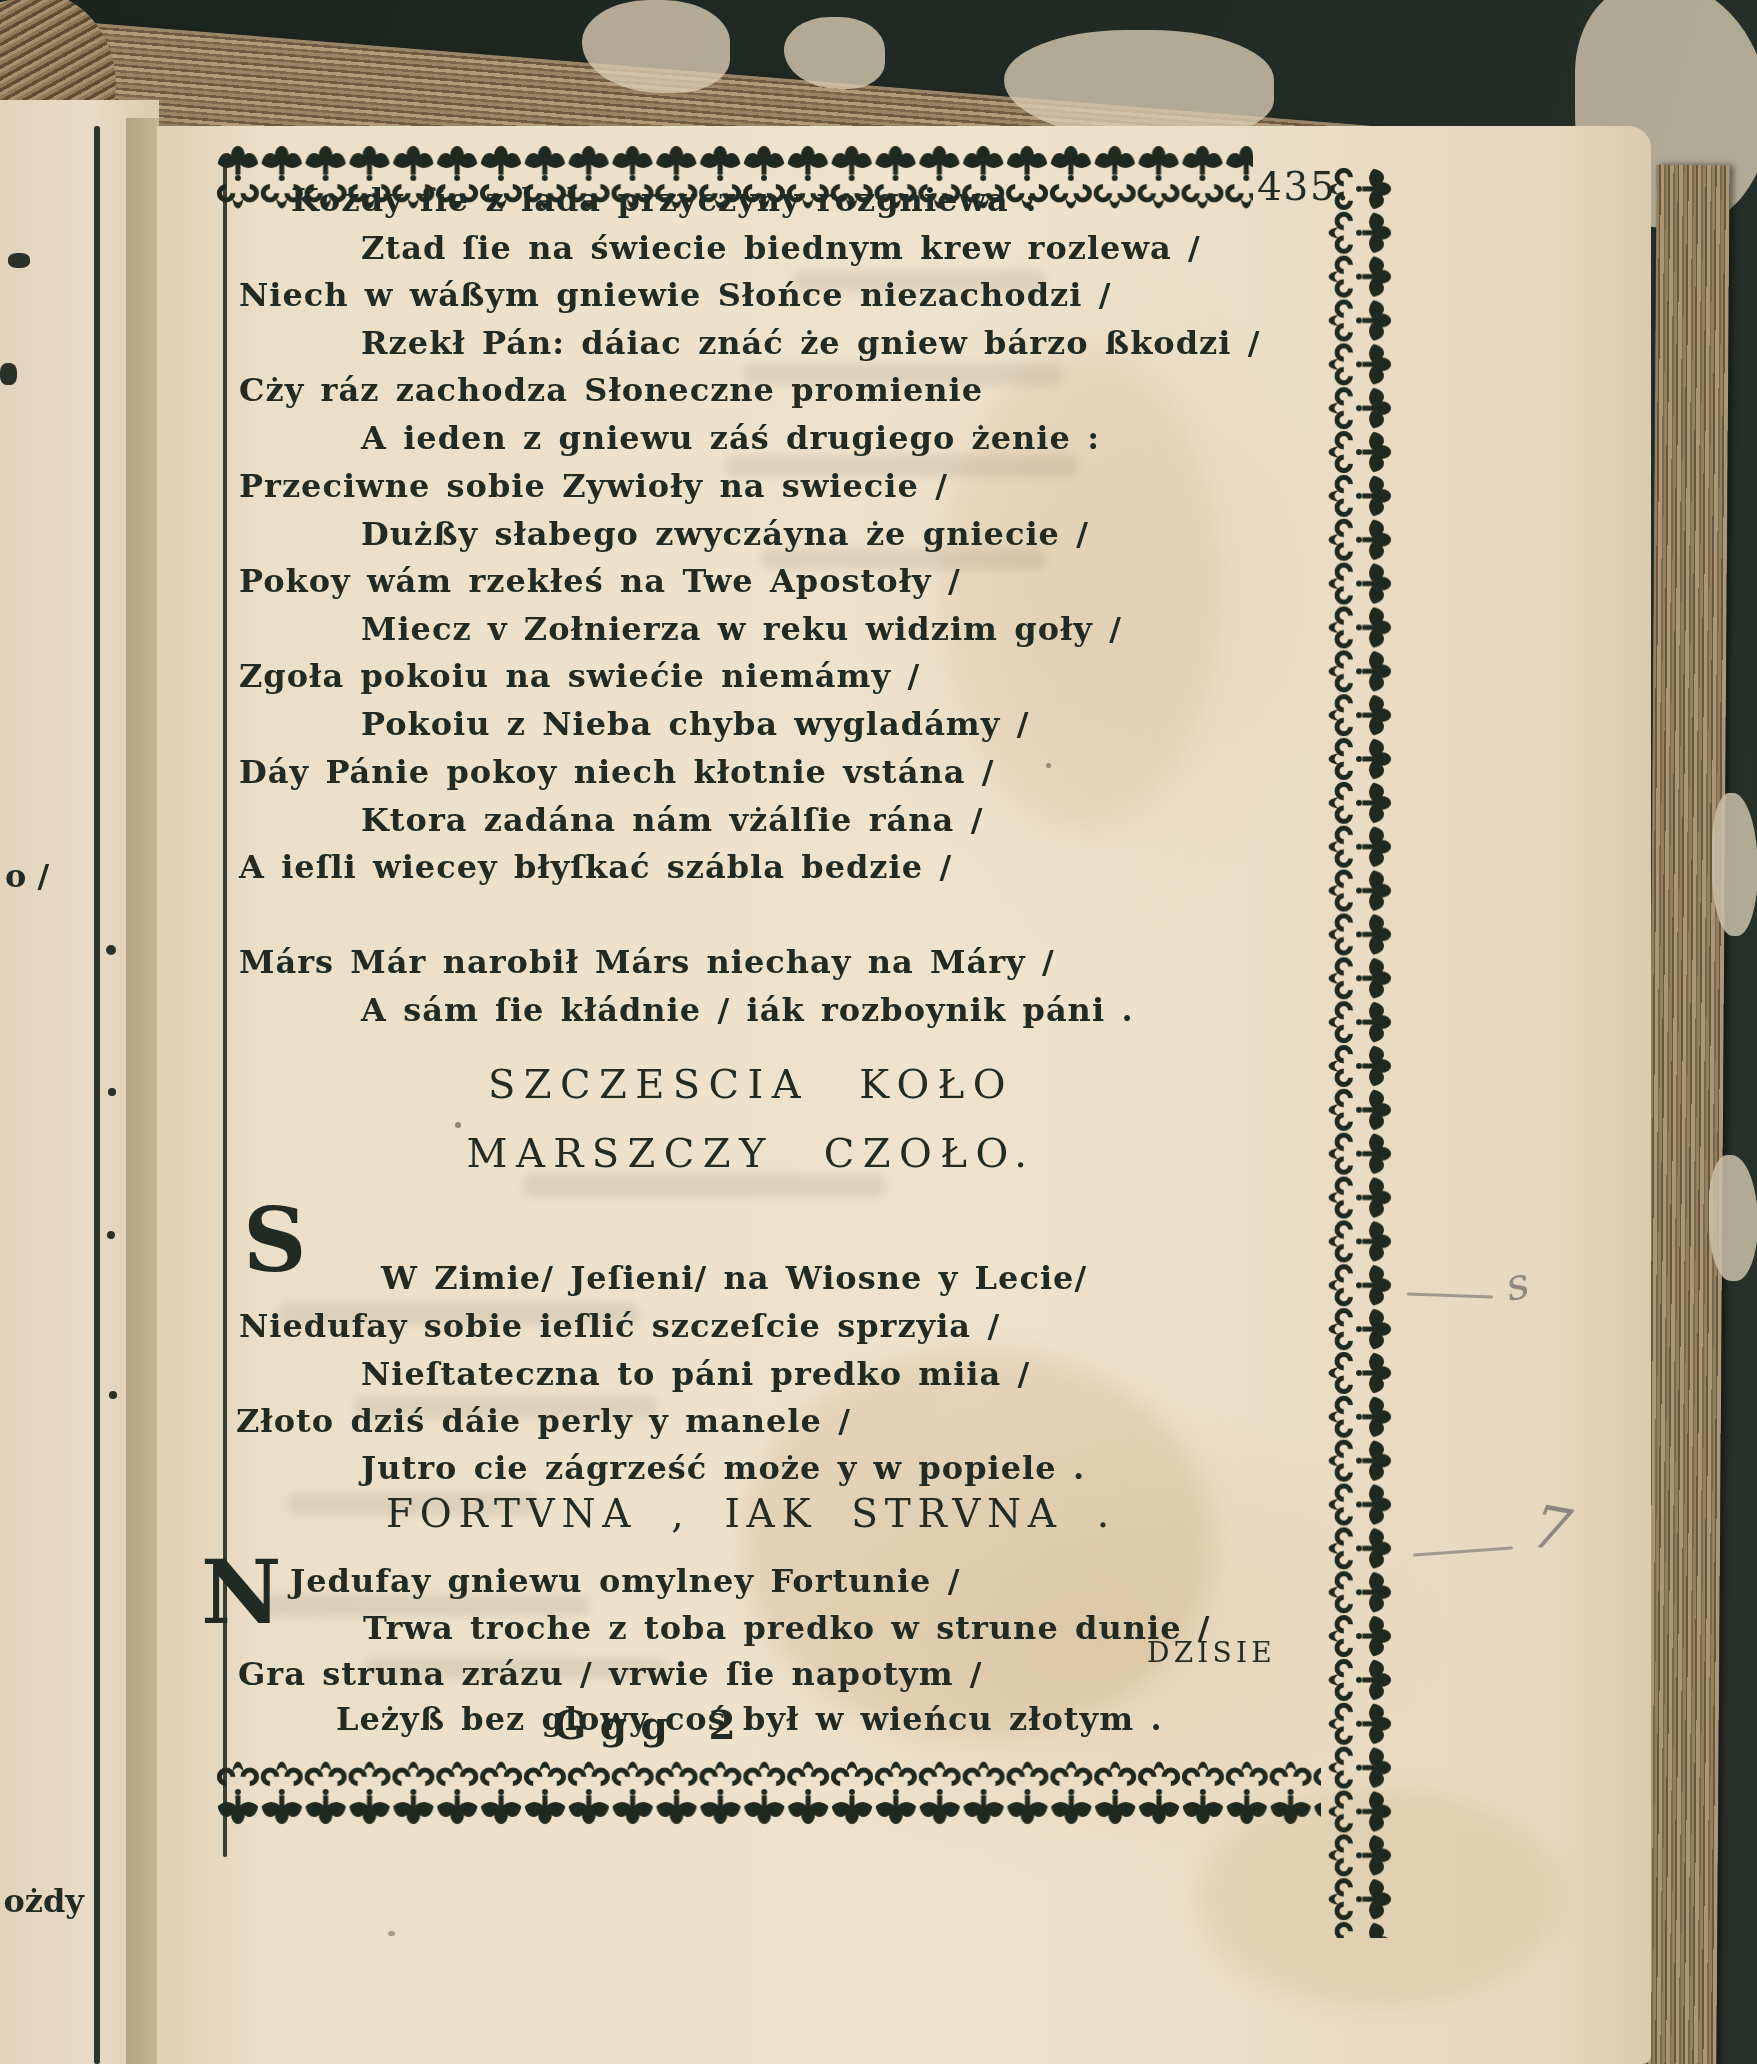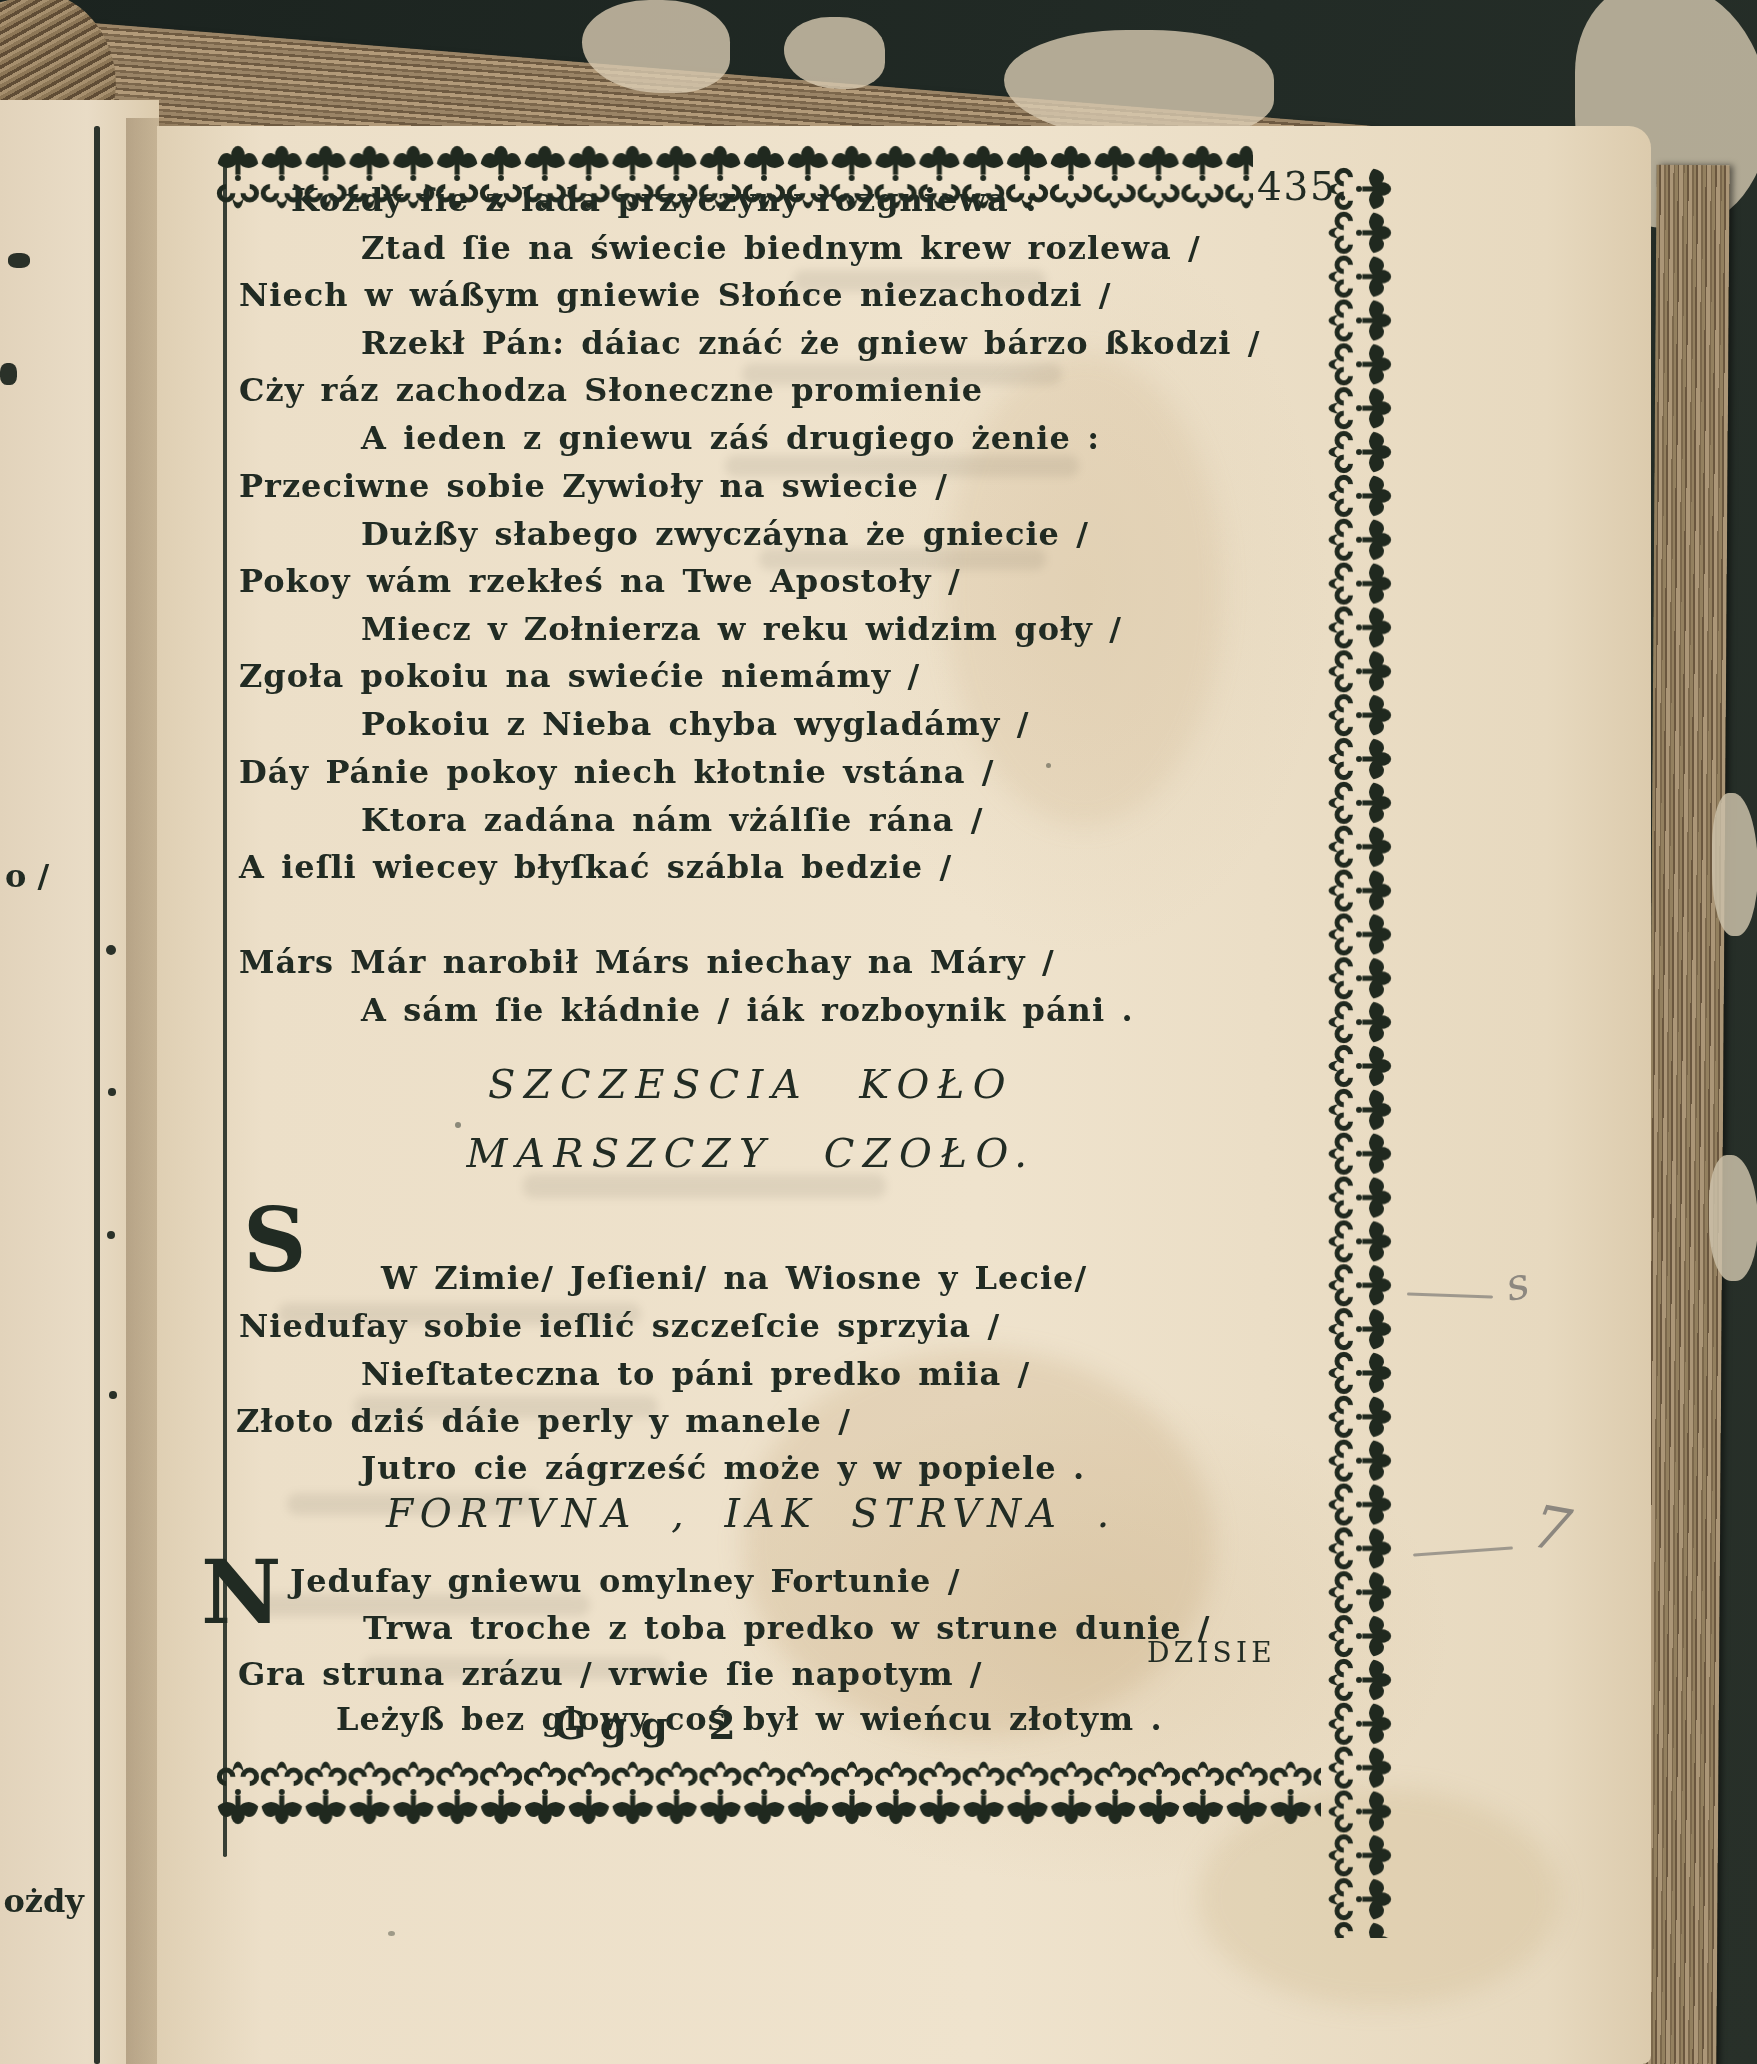--- a/index.html
+++ b/index.html
@@ -29,21 +29,21 @@
       radial-gradient(ellipse 354px 523px at 62% 24%,rgba(200,175,132,.16),rgba(200,175,132,0) 70%),
       linear-gradient(90deg,#dfcfb3 0%,#ecdfc8 7%,#efe3cd 55%,#e7d9bf 93%,#dccbad 100%);
     border-radius:0 22px 8.4px 0;}
   .text-rule{left:223px;top:157px;width:4.2px;height:1700px;background:#1f2921;opacity:.88;border-radius:1.7px;}
   
   .bl{font-family:"DejaVu Serif",serif;font-weight:700;color:#212b23;text-align:center;}
   .line{position:absolute;font-size:32px;white-space:nowrap;letter-spacing:1px;word-spacing:4.2px;line-height:1;}
   .i0{left:239px}.i1{left:291px}.i2{left:361px}
   .rom{font-family:"DejaVu Serif",serif;font-weight:400;color:#222c24;}
   .heading{position:absolute;left:228px;width:1046px;text-align:center;font-size:40px;
-           letter-spacing:8.4px;word-spacing:29px;white-space:nowrap;font-style:italic;}
+           letter-spacing:8.4px;word-spacing:29px;white-space:nowrap;}
   .dropcap{position:absolute;font-size:88px;line-height:.9;font-weight:700;color:#212b23;}
   .pgnum{left:1257px;top:164px;font-size:39px;letter-spacing:1.7px;}
   .signature{left:553px;top:1702px;font-size:39px;letter-spacing:13.5px;}
   .catchword{left:1147px;top:1636px;font-size:28px;letter-spacing:4.2px;text-align:center;}
   
   .orn{position:absolute;}
   
   .pencil-dash{position:absolute;height:3.4px;background:#767472;opacity:.65;border-radius:1.7px;}
   .pencil-text{position:absolute;font-family:"DejaVu Serif",serif;font-style:italic;color:#6f6d6b;opacity:.75;}
   

